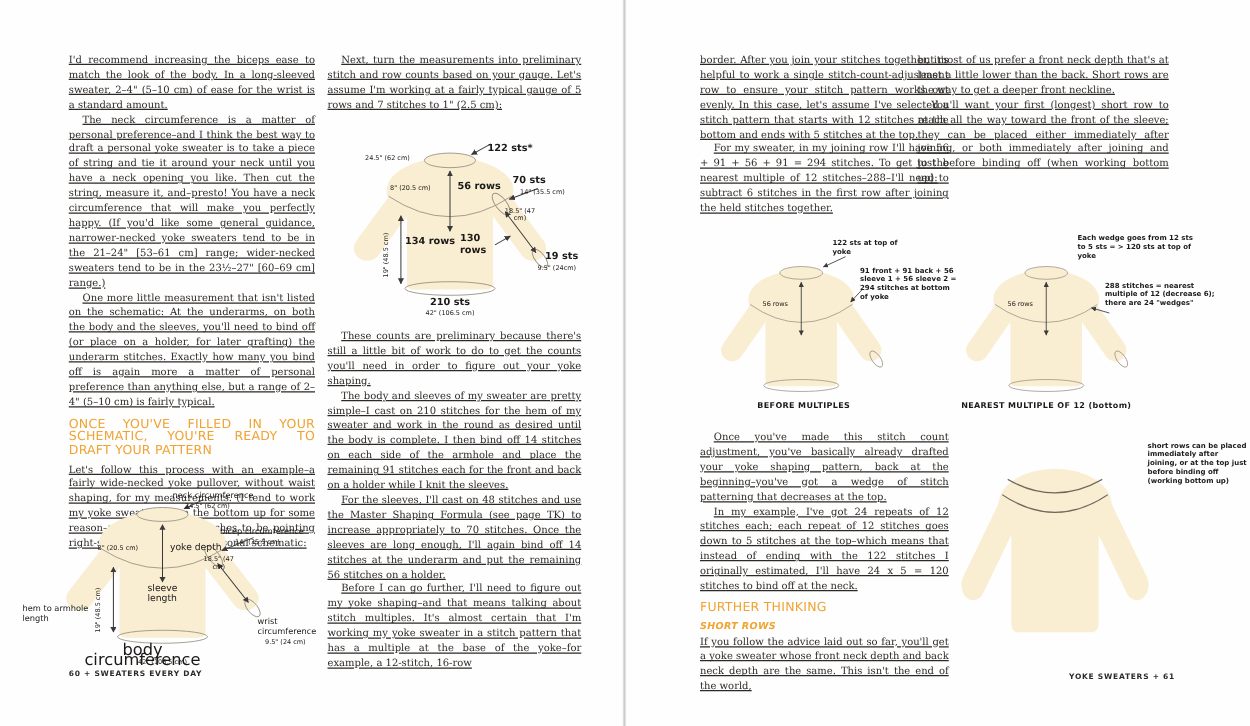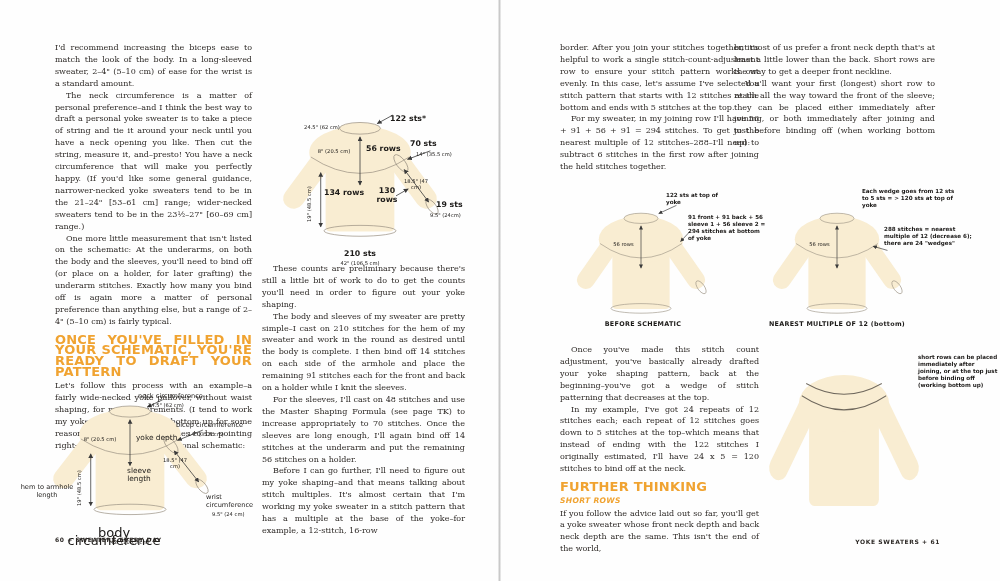--- a/index.html
+++ b/index.html
@@ -1,35 +1,35 @@
 <!DOCTYPE html>
 <html><head>
 <meta charset="utf-8">
 <style>
   html,body{margin:0;padding:0;background:#ffffff;}
   .spread{position:relative;width:1000px;height:581px;background:#fefefe;overflow:hidden;
           font-family:"DejaVu Serif", serif;color:#2d2926;}
   .gutter{position:absolute;left:498px;top:0;width:3px;height:581px;
           background:linear-gradient(to right,#f2f2f2,#c9c9c9,#f2f2f2);}
   .txt{position:absolute;font-size:8px;line-height:11.9px;text-align:justify;}
-  .txt p{margin:0;text-indent:11px;}
+  .txt p{margin:0;text-indent:11px;text-decoration:underline;}
   .txt p.ni{text-indent:0;}
-  h2.orange{font-family:"DejaVu Sans", sans-serif;font-weight:bold;color:#F0A331;
-            font-size:13px;line-height:10.6px;margin:7px 0 3px 0;letter-spacing:.2px;}
+  h2.orange{font-family:"DejaVu Sans", sans-serif;font-weight:normal;color:#F0A331;
+            font-size:10px;line-height:10.6px;margin:7px 0 3px 0;letter-spacing:.2px;}
   h3.sub{font-family:"DejaVu Sans", sans-serif;font-weight:bold;font-style:italic;color:#F0A331;
          font-size:7.6px;line-height:9px;margin:1px 0 3px 0;letter-spacing:.3px;}
   .diagram{position:absolute;}
   .diagram svg{position:absolute;overflow:visible;}
   .diagram span{position:absolute;display:block;font-family:"DejaVu Sans", sans-serif;color:#1c1a18;}
   .b7{font-weight:normal;font-size:6.6px;line-height:7.6px;}
   .b8{font-weight:bold;font-size:7.8px;line-height:8.6px;}
   .s5{font-size:5.2px;line-height:6.2px;color:#3a3633;}
   .note{font-weight:bold;font-size:5.6px;line-height:6.9px;}
   .cap{font-weight:bold;font-size:6.4px;letter-spacing:.3px;text-align:center;}
-  .ctr{text-align:center;margin-top:12px;} .rgt{text-align:center;}
+  .ctr{text-align:center;} .rgt{text-align:left;}
   .rot{transform:rotate(-90deg);transform-origin:0 0;white-space:nowrap;}
   .c{fill:#F9EDD2;}
   .o{fill:none;stroke:#9a9183;stroke-width:0.9;}
   .co{fill:#F9EDD2;stroke:#9a9183;stroke-width:0.9;}
   .a1{stroke:#3a3a3a;stroke-width:1;fill:none;marker-end:url(#ah);}
   .a2{stroke:#3a3a3a;stroke-width:1;fill:none;marker-end:url(#ah);marker-start:url(#ahs);}
   .arc{fill:none;stroke:#6e675c;stroke-width:1.1;}
   .footer{position:absolute;font-family:"DejaVu Sans", sans-serif;font-weight:bold;
           font-size:6px;letter-spacing:.6px;color:#2d2926;}
 </style>
@@ -85,20 +85,23 @@
     <span class="s5 ctr" style="left:142px;top:57px;width:30px">18.5" (47 cm)</span>
     <span class="b7 rgt" style="left:100px;top:79px;width:42px;font-size:7.4px;line-height:8.4px">sleeve length</span>
     <span class="b7" style="left:188px;top:106px;width:56px">wrist circumference</span>
     <span class="s5" style="left:194px;top:123px;width:50px">9.5" (24 cm)</span>
     <span class="b7 rgt" style="left:0px;top:96px;width:58px">hem to armhole length</span>
     <span class="s5 rot" style="left:58px;top:118px">19" (48.5 cm)</span>
     <span class="b7 ctr" style="left:46px;top:129px;width:100px;font-size:13px">body circumference</span>
     <span class="s5 ctr" style="left:62px;top:139px;width:100px">42" (106.5 cm)</span>
   </div>
 
+  <div class="txt" style="left:262px;top:42px;width:203px">
+    <p>Next, turn the measurements into preliminary stitch and row counts based on your gauge. Let's assume I'm working at a fairly typical gauge of 5 rows and 7 stitches to 1" (2.5 cm):</p>
+  </div>
 
   <div class="diagram" style="left:258px;top:100px;width:215px;height:160px">
     <svg style="left:12px;top:12px" width="180" height="132" viewBox="0 0 220 170" preserveAspectRatio="none">
       <rect class="c" x="59" y="44" width="26" height="94" rx="13" transform="rotate(35 72 50)"></rect>
       <rect class="c" x="135" y="44" width="26" height="94" rx="13" transform="rotate(-35 148 50)"></rect>
       <rect class="c" x="68" y="58" width="84" height="96" rx="6"></rect>
       <ellipse class="c" cx="110" cy="52" rx="62" ry="34"></ellipse>
       <path class="o" d="M50,58 Q110,100 170,58"></path>
       <ellipse class="co" cx="110" cy="21" rx="25" ry="7.5"></ellipse>
       <ellipse class="o" cx="110" cy="153" rx="44" ry="7"></ellipse>
@@ -151,21 +154,21 @@
       <ellipse class="co" cx="110" cy="21" rx="25" ry="7.5"></ellipse>
       <ellipse class="o" cx="110" cy="153" rx="44" ry="7"></ellipse>
       <ellipse class="o" cx="198" cy="122" rx="11" ry="5" transform="rotate(55 198 122)"></ellipse>
       <line class="a2" x1="110" y1="32" x2="110" y2="94"></line>
       <line class="a1" x1="162" y1="2" x2="136" y2="14"></line>
       <line class="a1" x1="182" y1="40" x2="168" y2="55"></line>
     </svg>
     <span class="note" style="left:108px;top:6px;width:64px">122 sts at top of yoke</span>
     <span class="note" style="left:130px;top:28px;width:80px">91 front + 91 back + 56 sleeve 1 + 56 sleeve 2 = 294 stitches at bottom of yoke</span>
     <span class="s5 rgt" style="left:52px;top:55px;width:27px">56 rows</span>
-    <span class="cap" style="left:20px;top:134px;width:130px">BEFORE SCHEMATIC</span>
+    <span class="cap" style="left:20px;top:134px;width:130px">BEFORE MULTIPLES</span>
   </div>
 
   <div class="diagram" style="left:742px;top:186px;width:258px;height:152px">
     <svg style="left:20px;top:18px" width="150" height="116" viewBox="0 0 220 170" preserveAspectRatio="none">
       <rect class="c" x="59" y="44" width="26" height="94" rx="13" transform="rotate(35 72 50)"></rect>
       <rect class="c" x="135" y="44" width="26" height="94" rx="13" transform="rotate(-35 148 50)"></rect>
       <rect class="c" x="68" y="58" width="84" height="96" rx="6"></rect>
       <ellipse class="c" cx="110" cy="52" rx="62" ry="34"></ellipse>
       <path class="o" d="M50,58 Q110,100 170,58"></path>
       <ellipse class="co" cx="110" cy="21" rx="25" ry="7.5"></ellipse>

